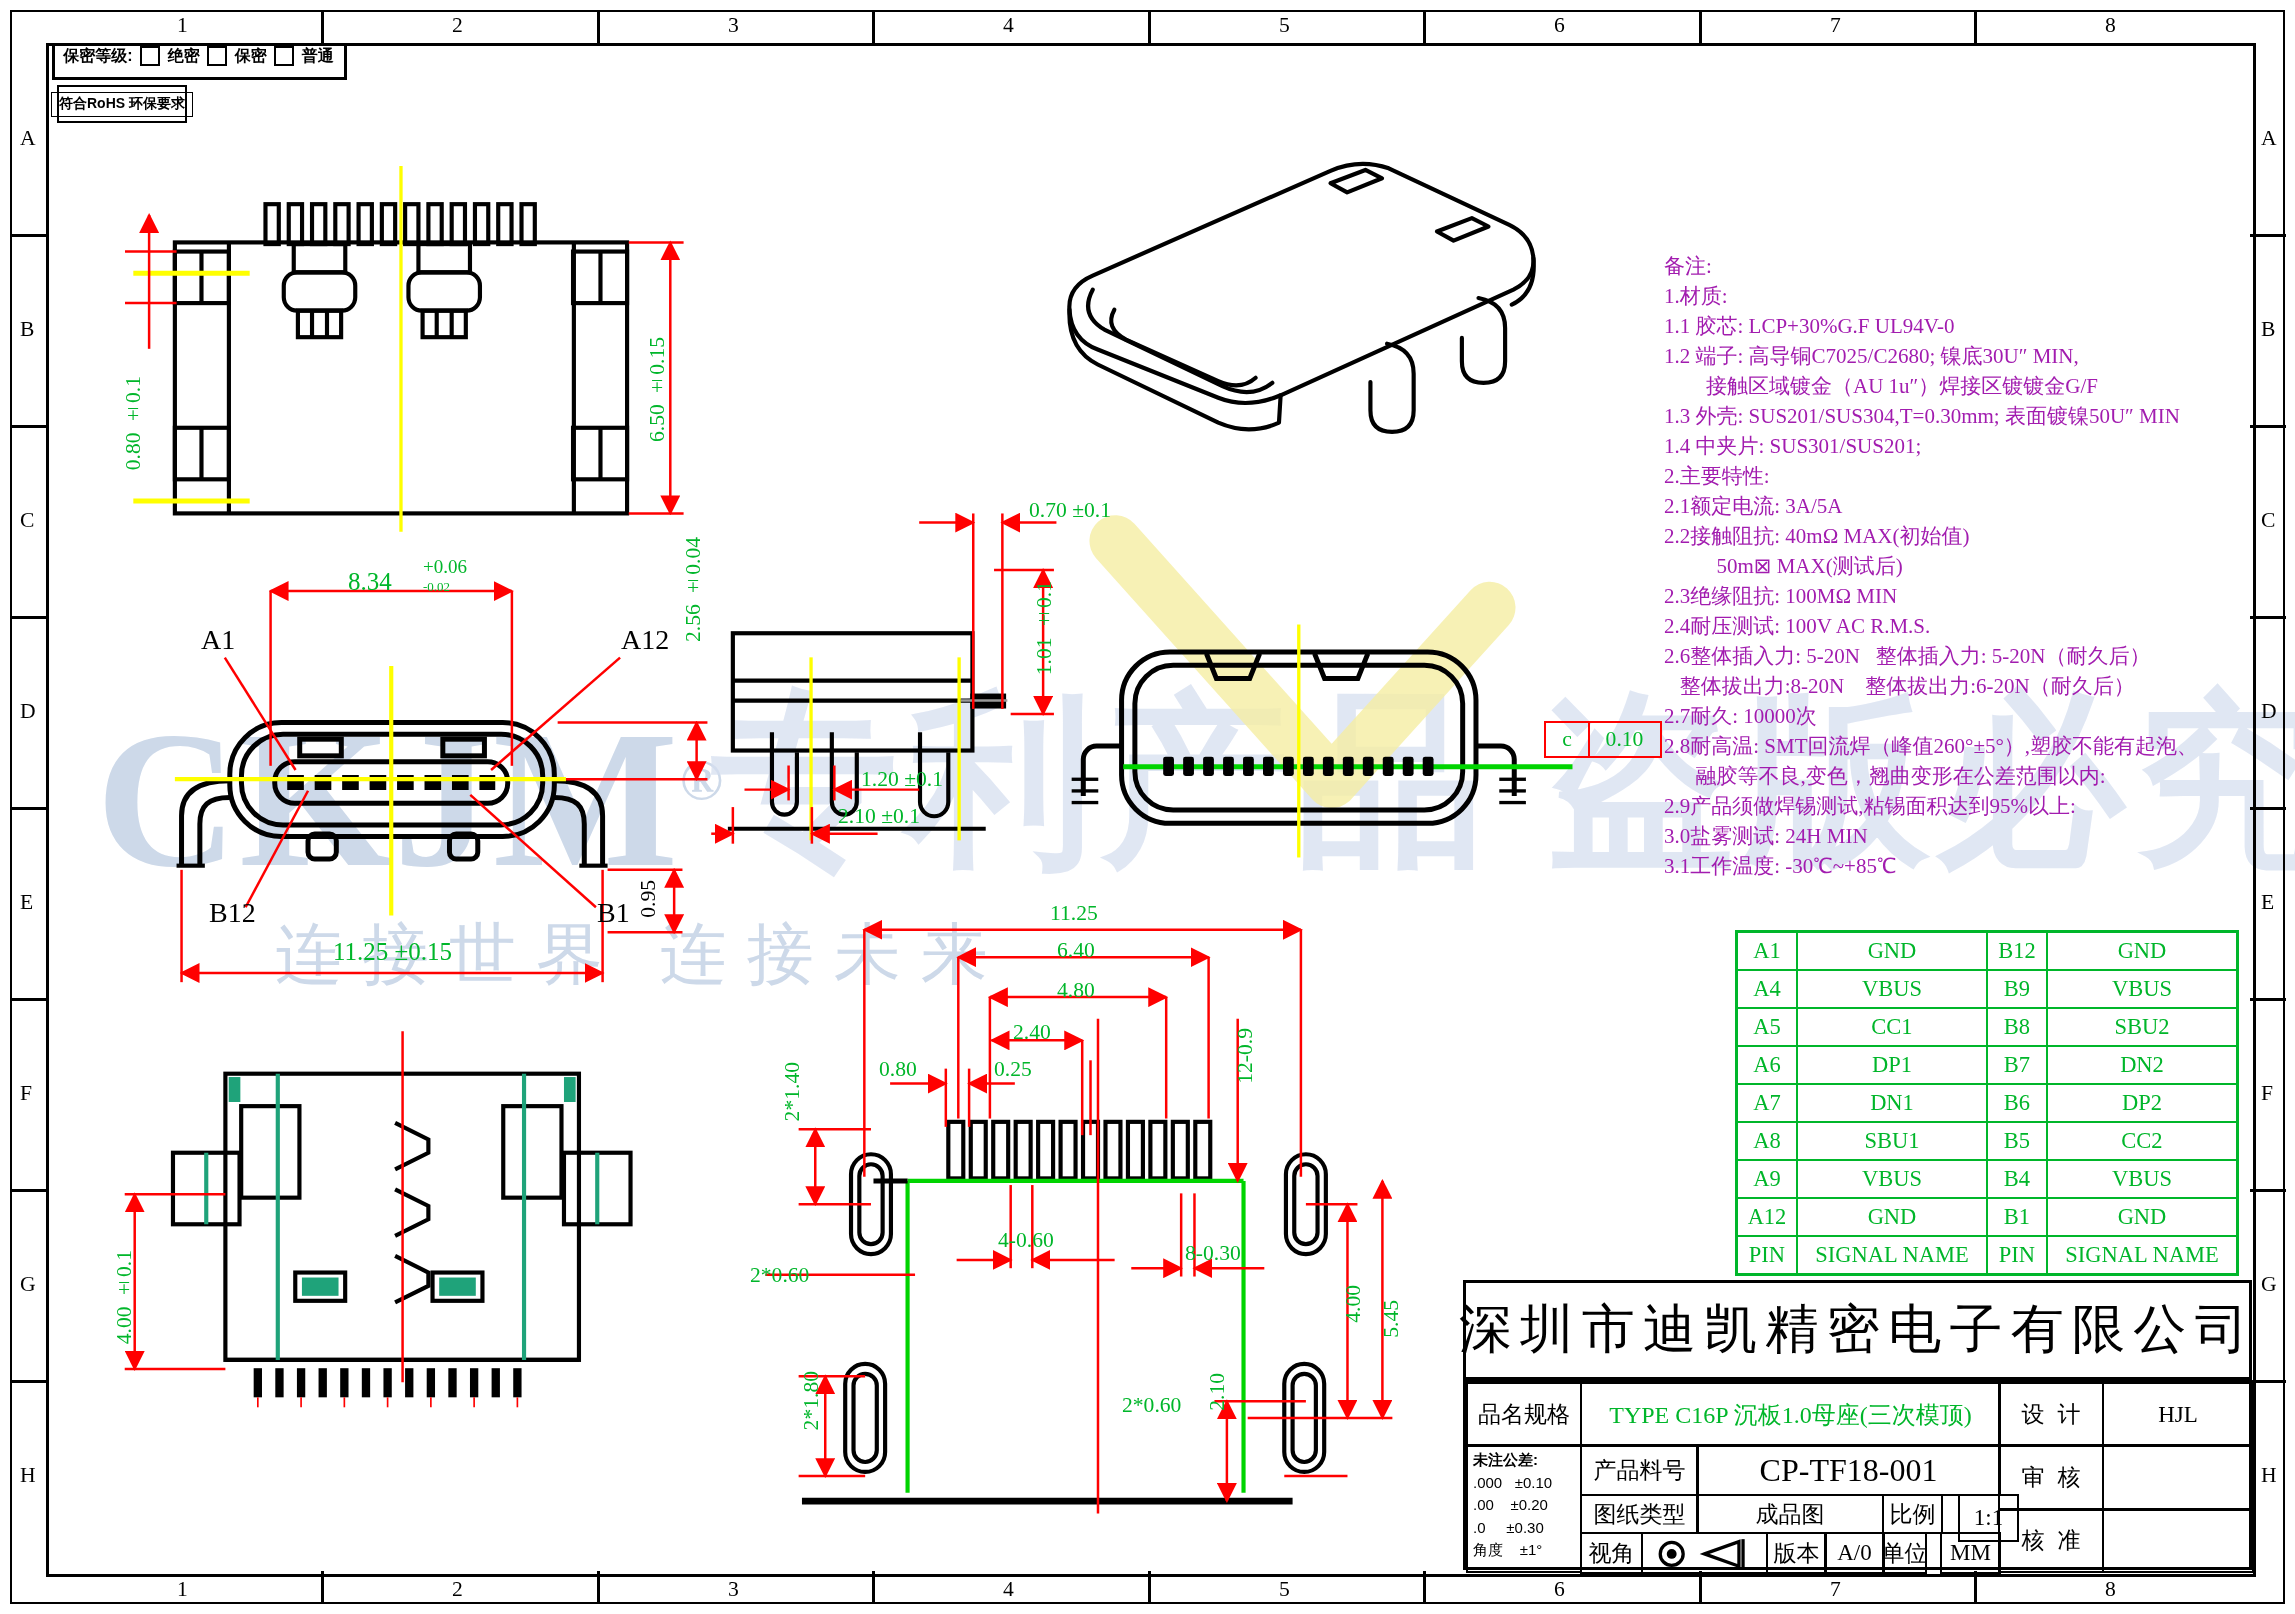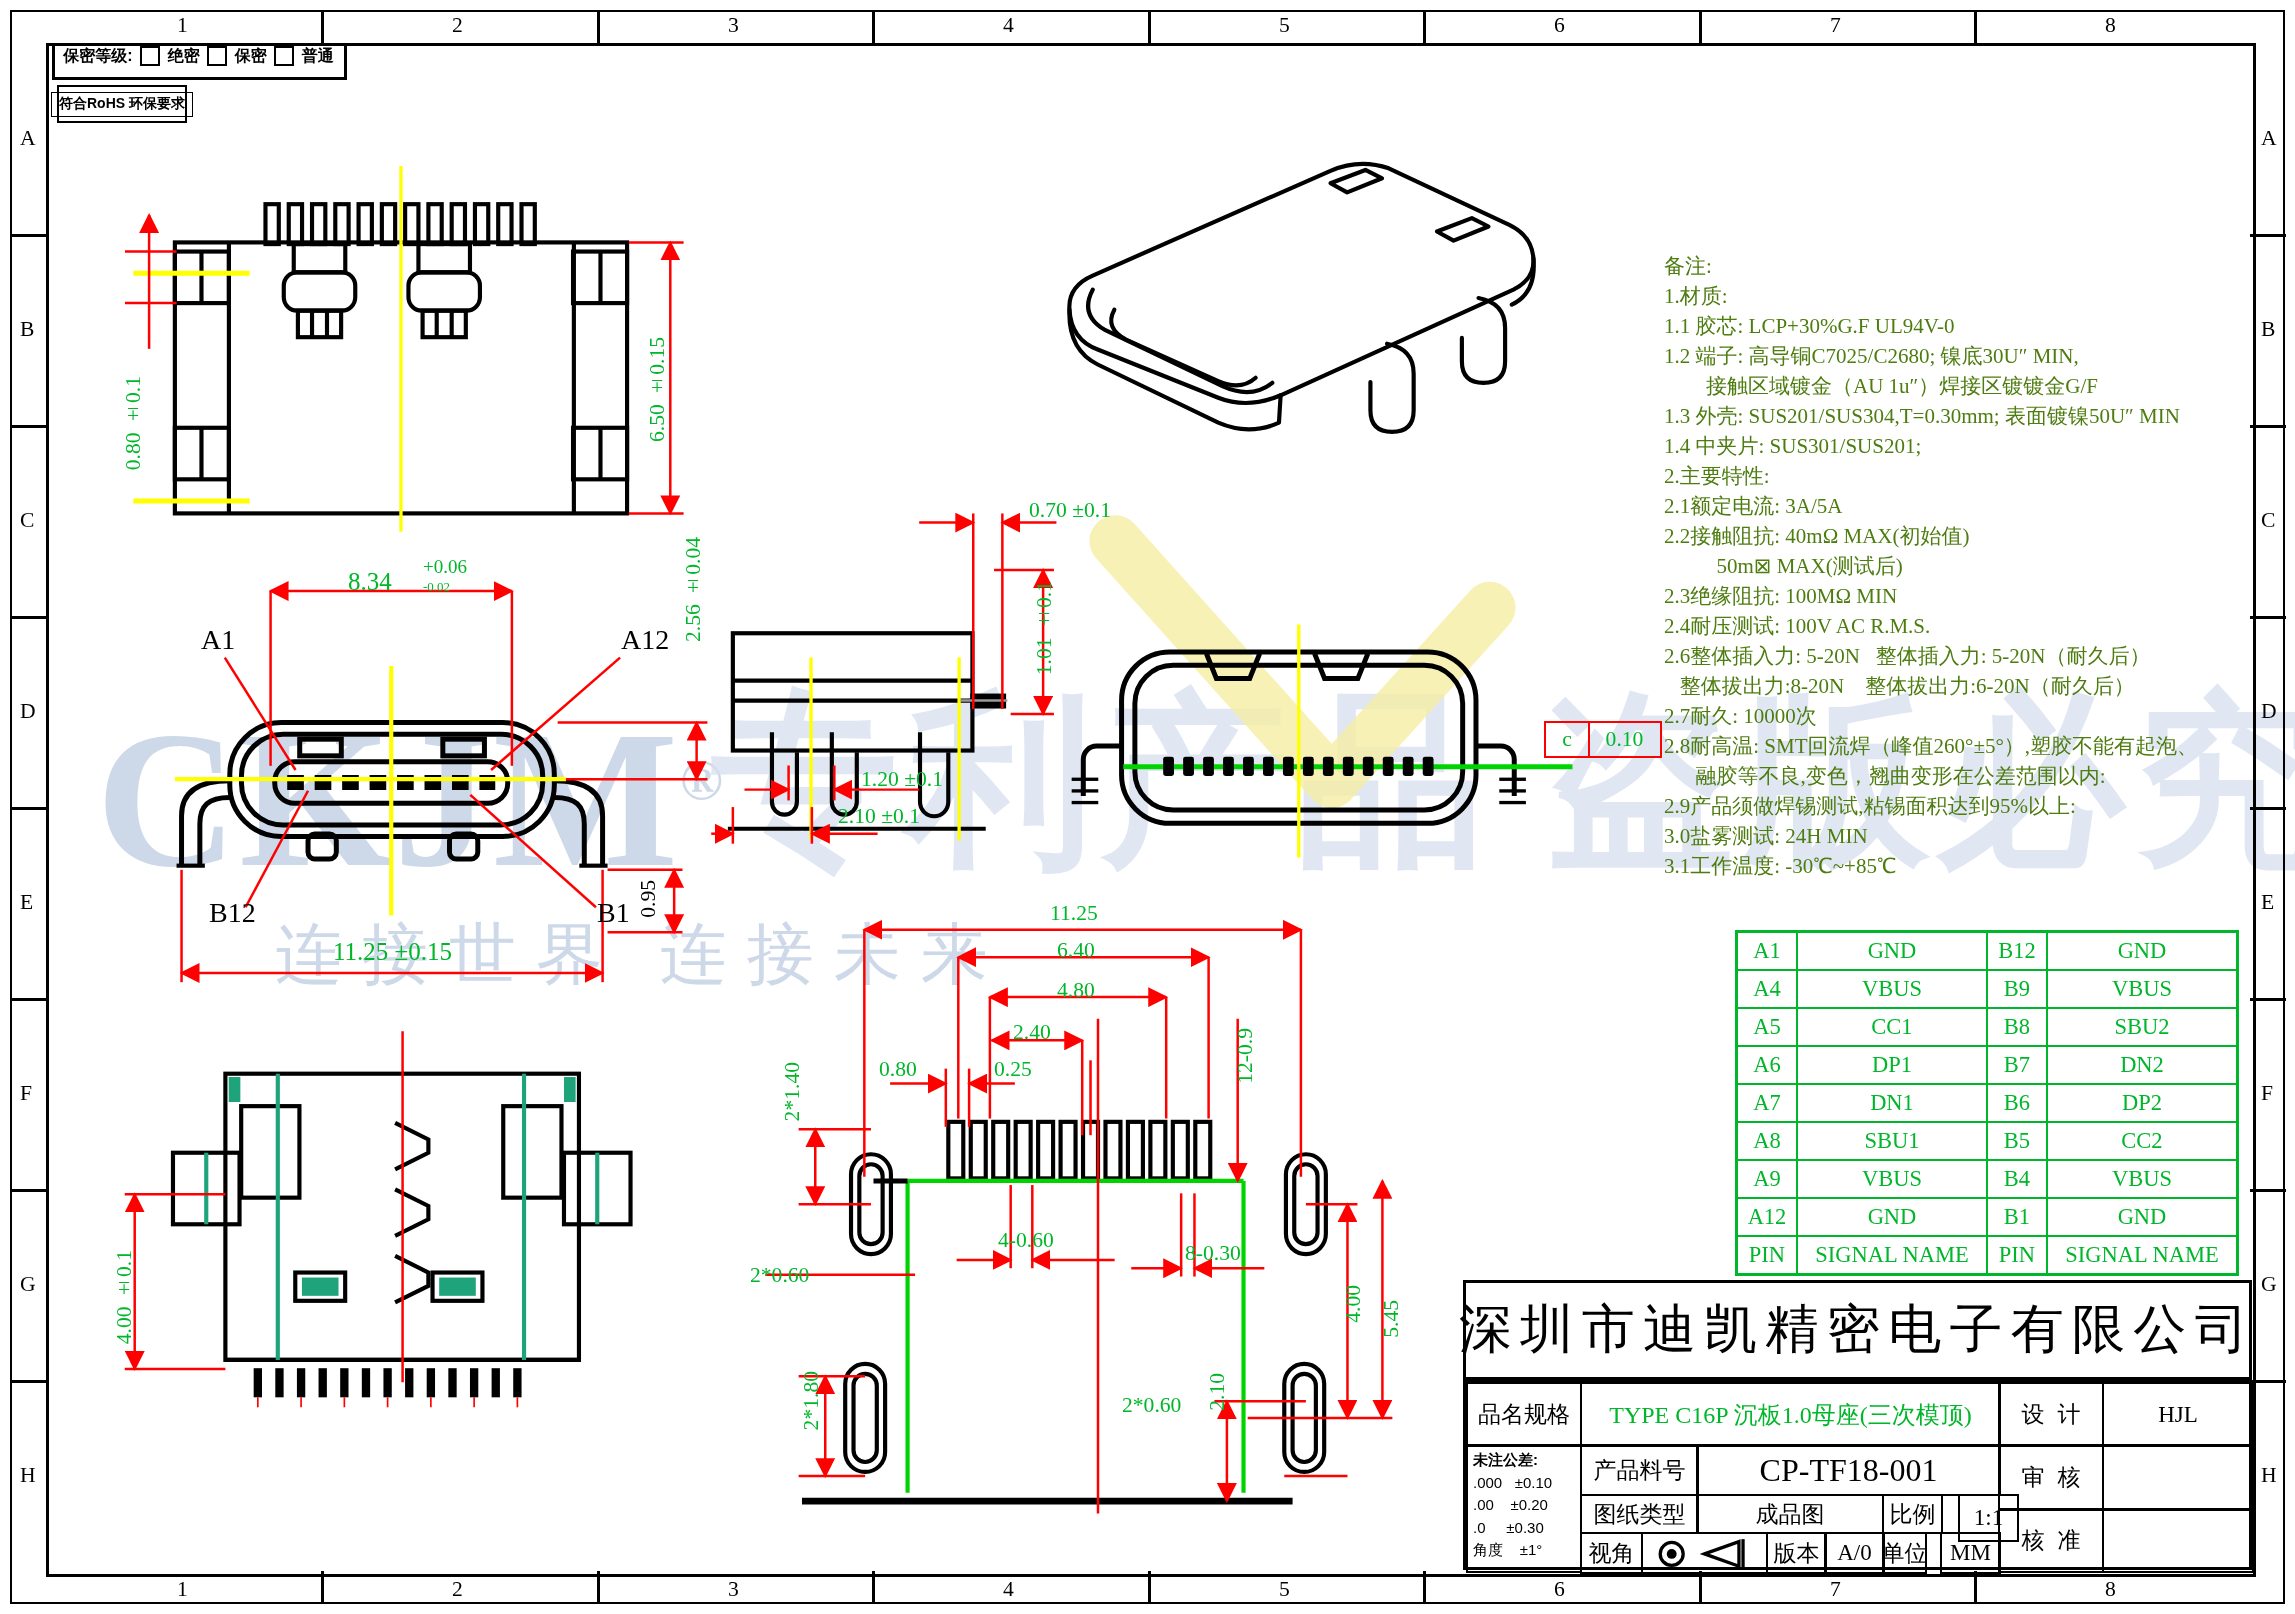--- a/index.html
+++ b/index.html
@@ -27,21 +27,21 @@
   .secbox span{font:bold 16px "Liberation Sans",sans-serif;white-space:nowrap}
   .rohs{position:absolute;left:57px;top:85px;width:130px;height:38px;border:2.5px solid #000;z-index:4;background:#fff;
         display:flex;align-items:center;justify-content:center;box-sizing:border-box}
   .rohs>div{border:1.7px solid #000;padding:2.5px 6.7px;font:bold 14px "Liberation Sans",sans-serif;white-space:nowrap}
 
   .rev{position:absolute;left:1474px;top:46px;z-index:4;display:grid;background:#fff;
        grid-template-columns:48px 141px 333px 137px 116px;grid-auto-rows:33px;border:2.5px solid #000}
   .rev div{border:1.7px solid #000;display:flex;align-items:center;justify-content:center;
            font:bold 19px "Liberation Sans",sans-serif;white-space:nowrap}
 
-  .notes{position:absolute;left:1664px;top:251px;z-index:3;color:#4d7c0f;
+  .notes{position:absolute;left:1664px;top:251px;z-index:3;color:#a21caf;
          font:21px "Liberation Serif",serif;line-height:30px;white-space:pre}
 
   .pint{position:absolute;left:1735px;top:930px;z-index:4;display:grid;
         grid-template-columns:60px 190px 60px 190px;grid-auto-rows:38px;border:2.5px solid #00b62a;color:#00b62a;
         font:22.5px "Liberation Serif",serif}
   .pint div{border:1.7px solid #00b62a;display:flex;align-items:center;justify-content:center;white-space:nowrap}
 
   .datum{position:absolute;left:1544px;top:721px;display:flex;z-index:5}
   .datum div{border:2.5px solid #f00;height:33px;display:flex;align-items:center;justify-content:center;
              color:#00b62a;font:21.6px "Liberation Serif",serif;background:#fff0}

